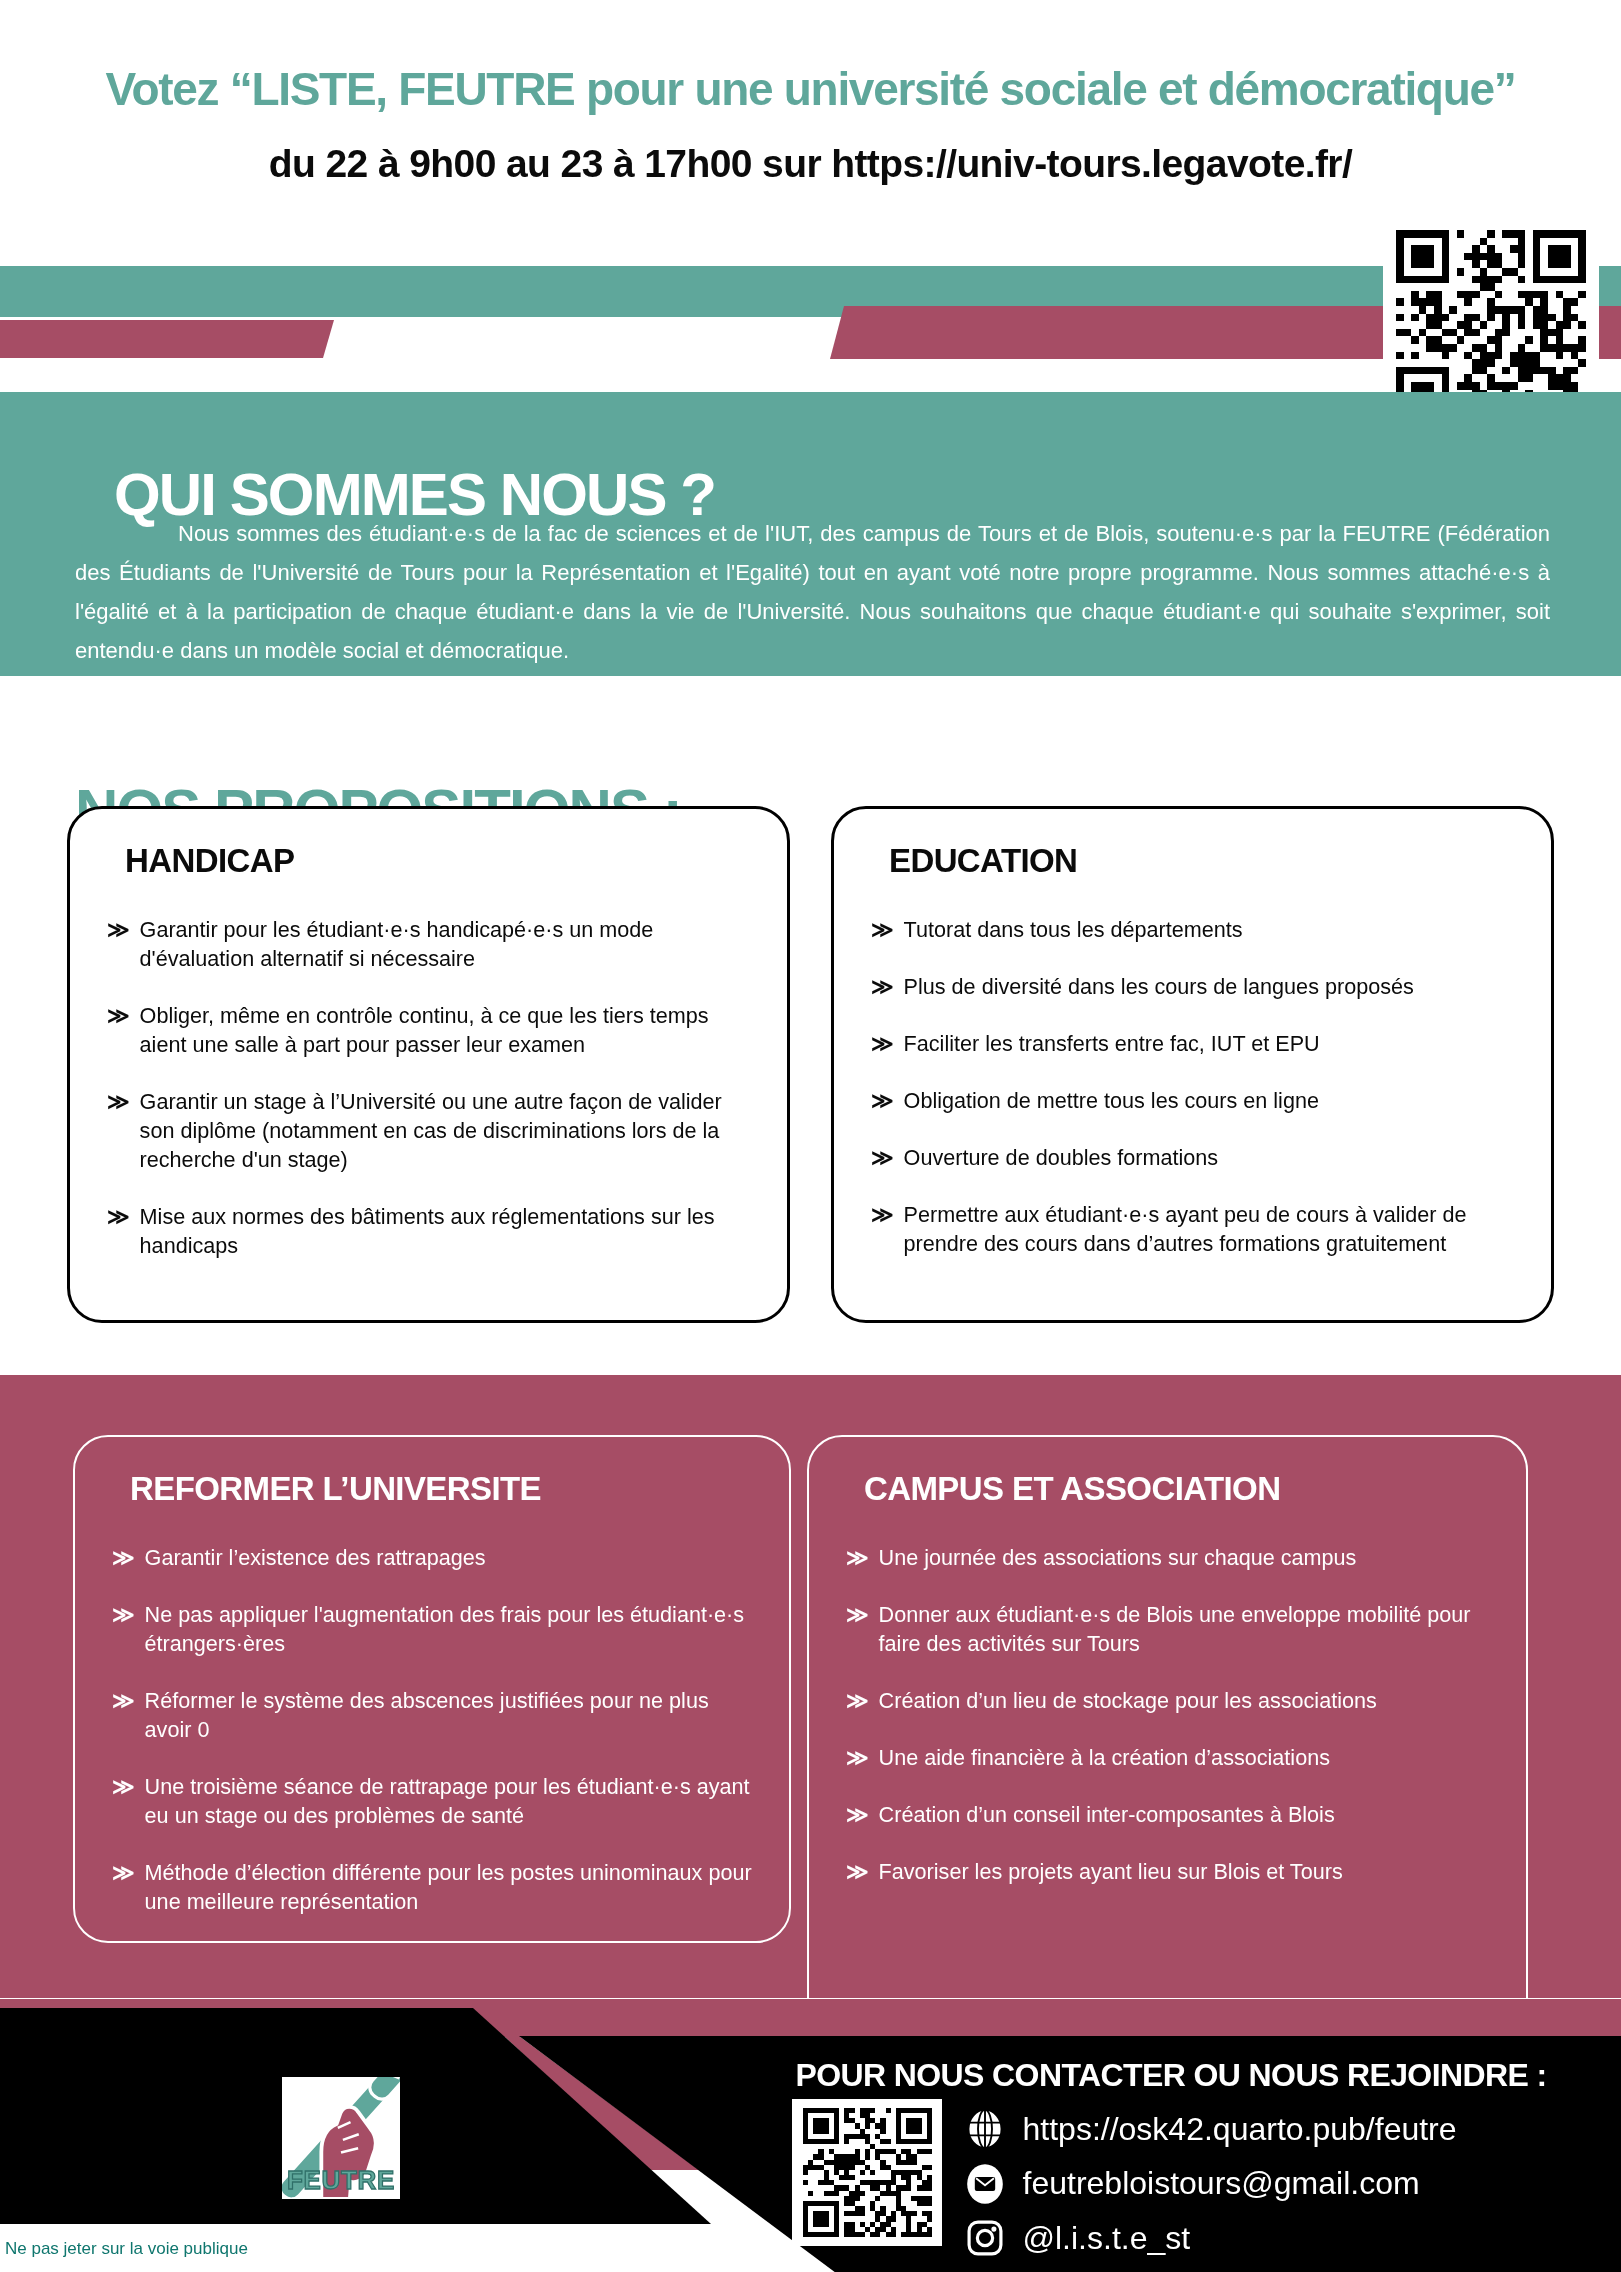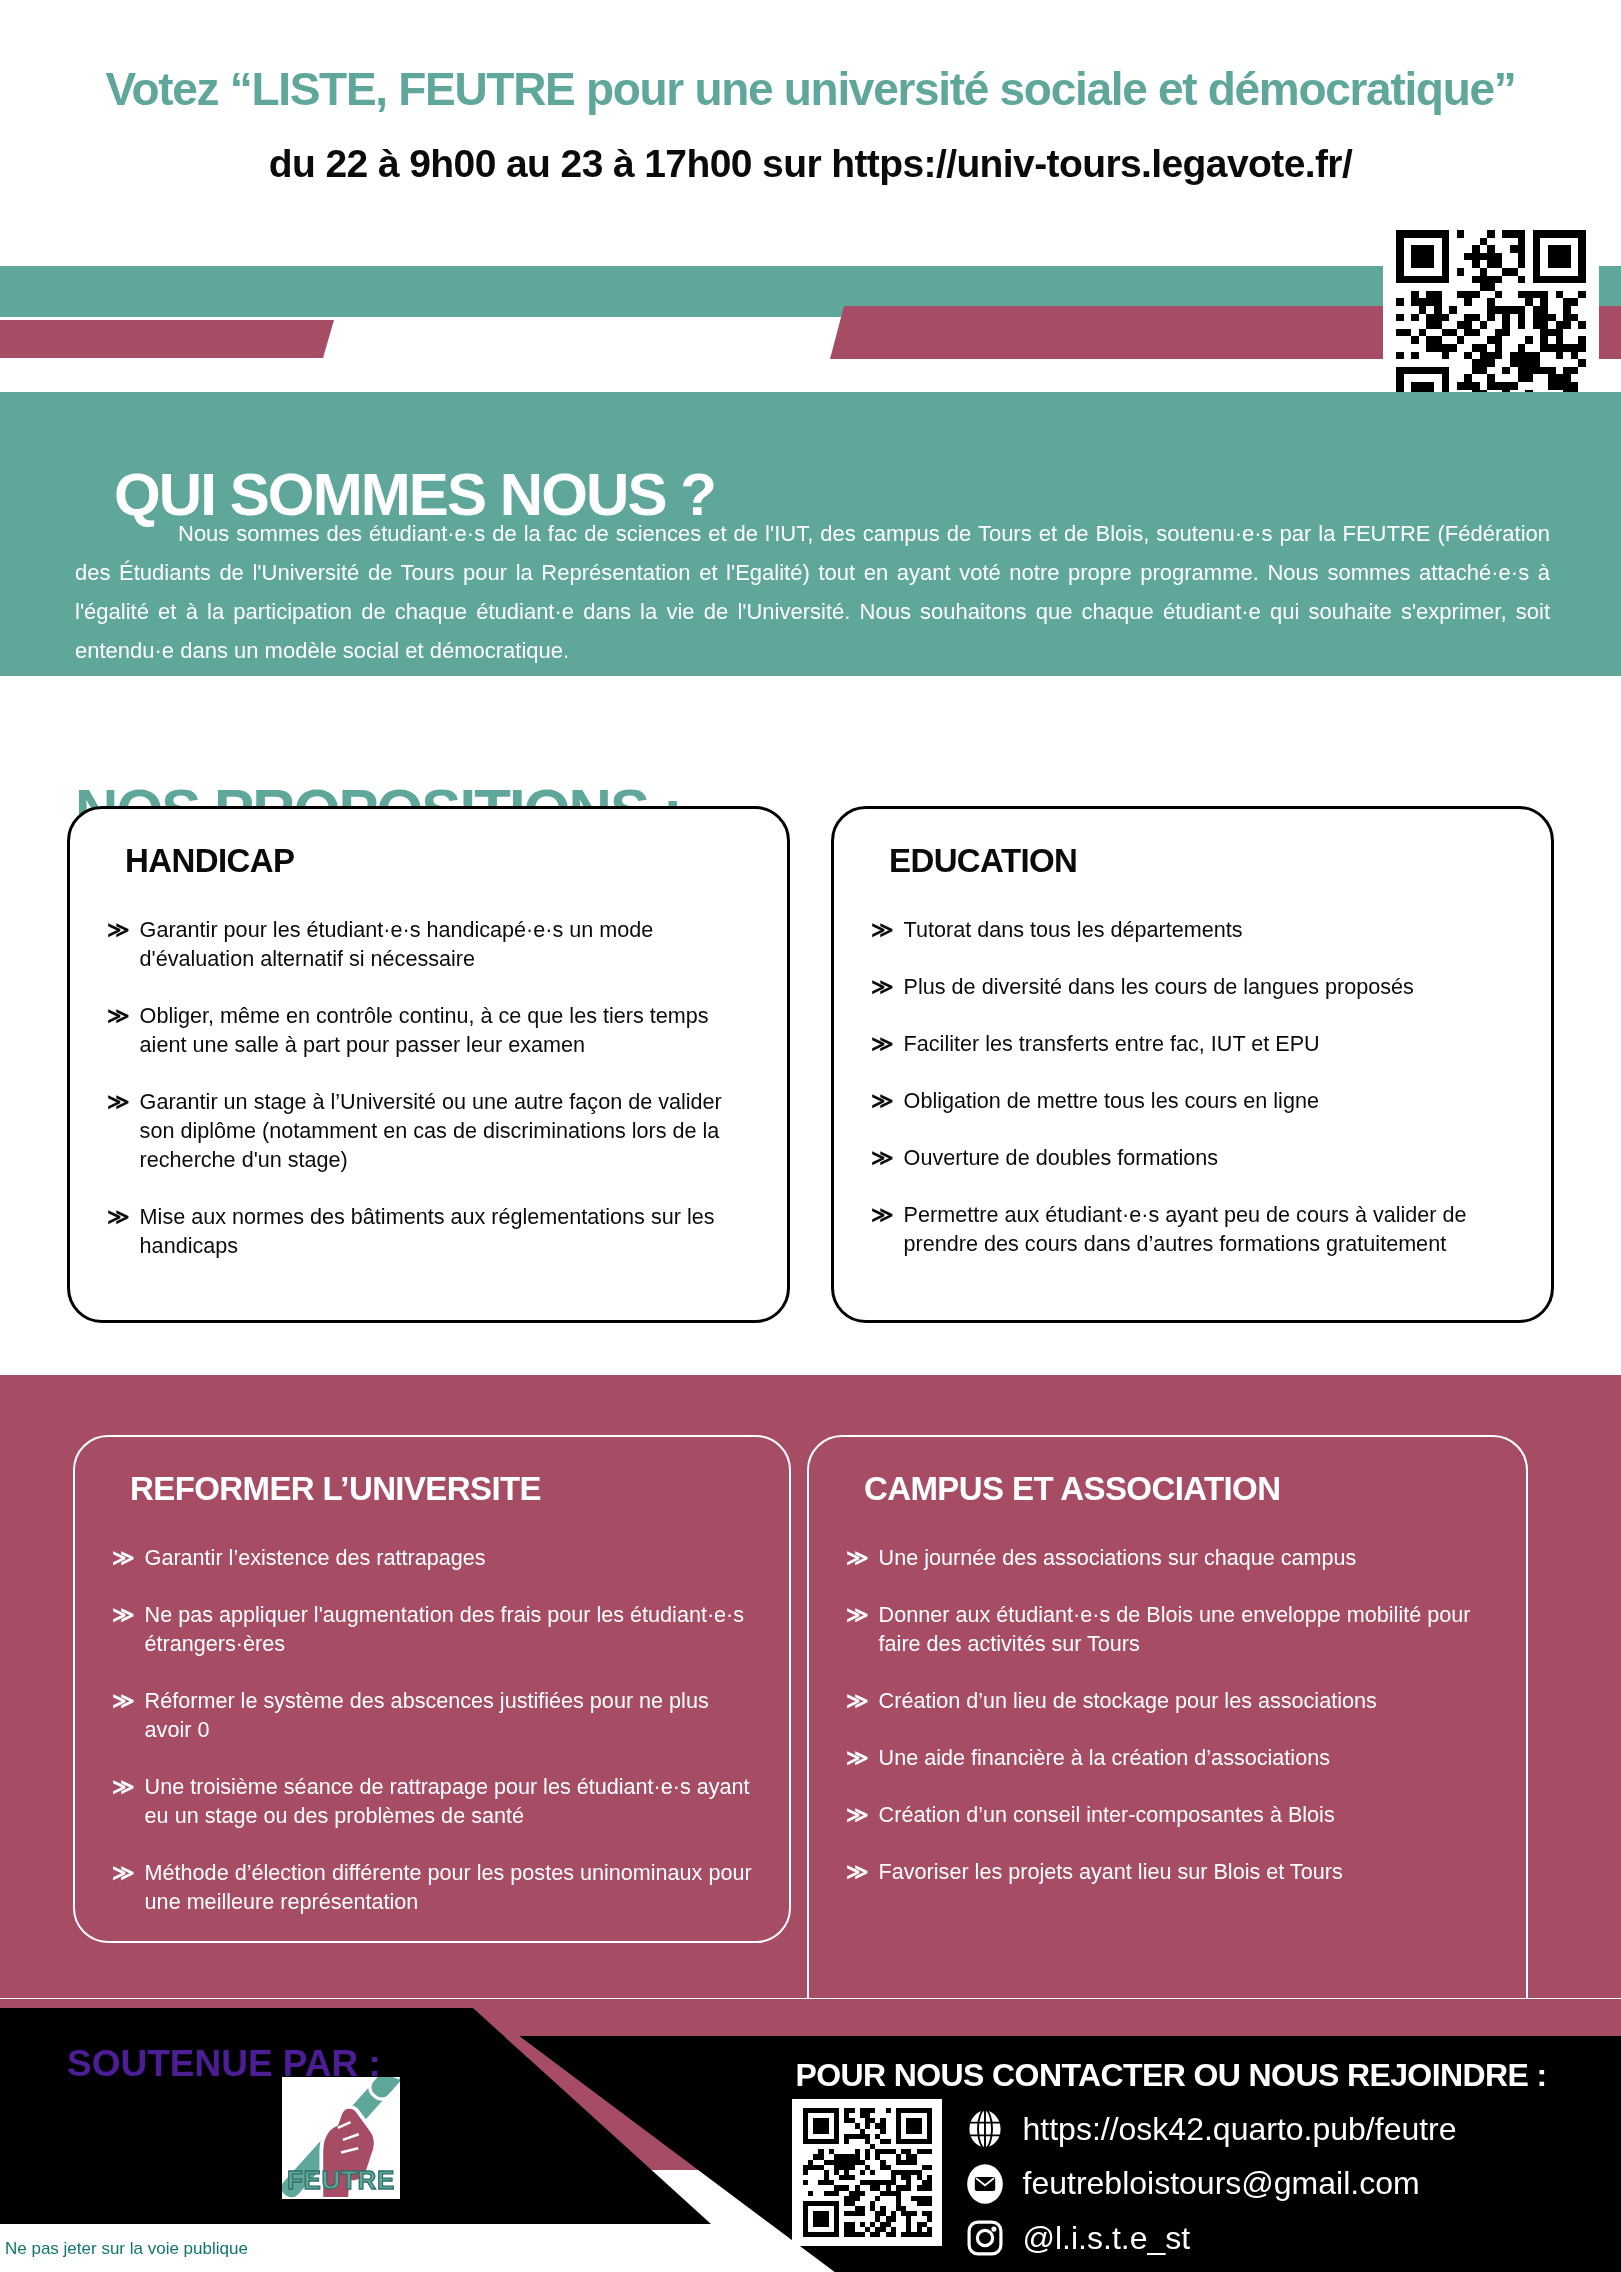--- a/index.html
+++ b/index.html
@@ -61,21 +61,21 @@
   .card-campus{top:1435px;left:807px;width:721px;height:606px;}
 
   
   .footer{top:1999px;left:0;width:1621px;height:274px;background:#ffffff;}
   .footer .layer{position:absolute;inset:0;}
   .f-maroon-strip{background:#A64D65;clip-path:polygon(0 0,1621px 0,1621px 38px,0 38px);}
   .f-maroon-diag{background:#A64D65;clip-path:polygon(504px 37px,519px 37px,699px 171px,648px 171px);}
   .f-black-left{background:#000;clip-path:polygon(0 9px,473px 9px,711px 225px,0 225px);}
   .f-black-right{background:#000;clip-path:polygon(519px 37px,1621px 37px,1621px 274px,836px 274px);}
 
-  .supported-label{left:67px;top:44px;color:#4c1d95;font-size:37px;font-weight:700;letter-spacing:0;white-space:nowrap;}
+  .supported-label{left:67px;top:44px;color:#000000;font-size:37px;font-weight:700;letter-spacing:0;white-space:nowrap;}
   .disclaimer{left:5px;top:240px;color:#0f766e;font-size:17px;font-weight:500;white-space:nowrap;}
 
   
   .liste-logo{left:82px;top:94px;width:171px;height:127px;}
   .liste-logo .bar{position:absolute;background:#ffffff;}
   .liste-vert{left:0;top:0;width:19px;height:126px;}
   .liste-horiz{left:0;top:107px;width:132px;height:19px;}
   .liste-dot{left:143px;top:107px;width:19px;height:19px;}
   .liste-text{position:absolute;left:33px;top:33px;color:#ffffff;font-size:33px;font-weight:400;letter-spacing:2.5px;white-space:nowrap;}
 

